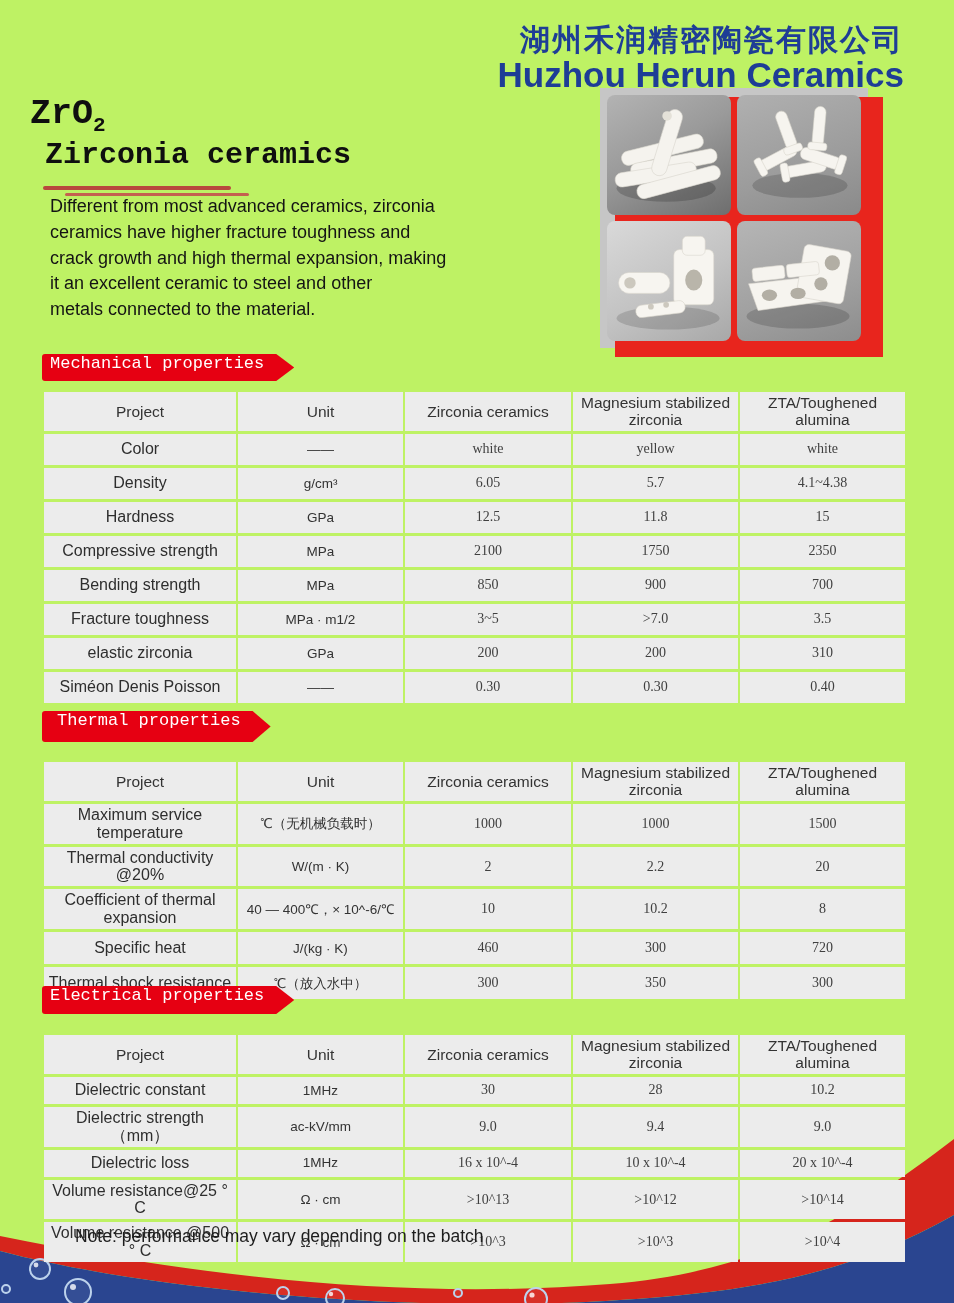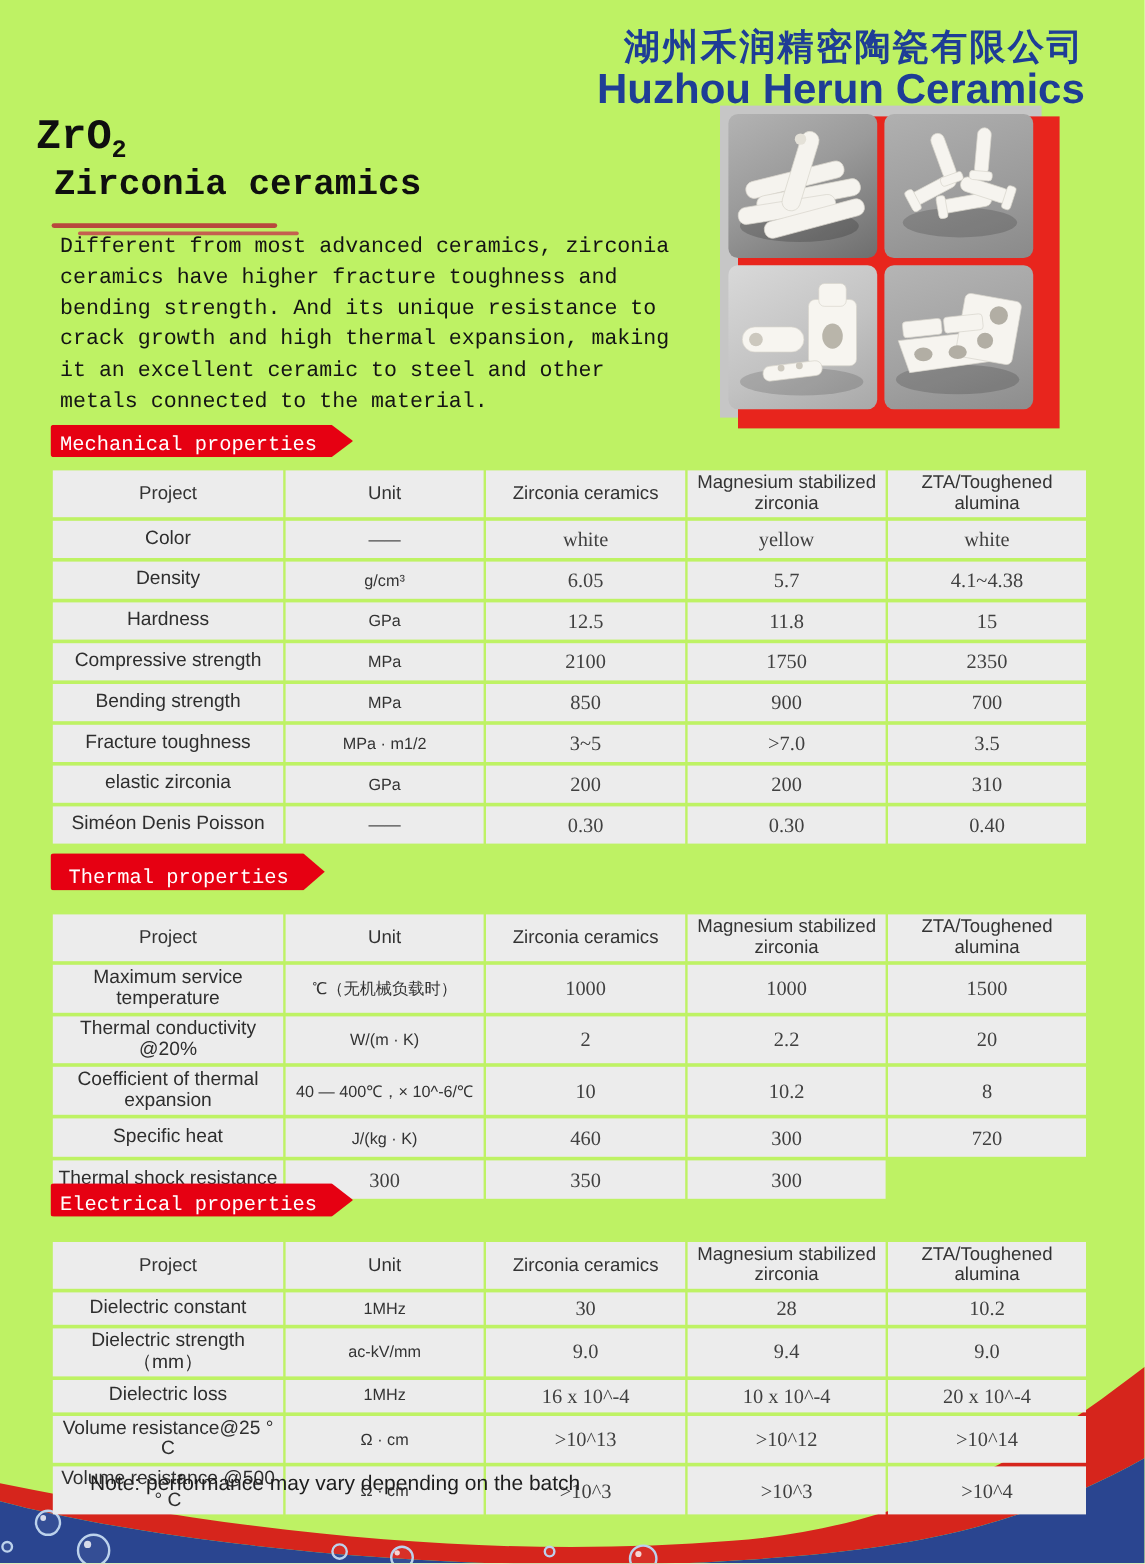--- a/index.html
+++ b/index.html
@@ -14,57 +14,57 @@
   
   .formula{position:absolute;left:30px;top:94px;font-family:"Liberation Mono","DejaVu Sans Mono",monospace;
            font-size:35px;font-weight:600;color:#0f0f0f;z-index:2;}
   .formula sub{font-size:21px;}
   .title{position:absolute;left:45px;top:138px;margin:0;font-family:"Liberation Mono","DejaVu Sans Mono",monospace;
          font-size:30px;font-weight:600;color:#0f0f0f;letter-spacing:0;z-index:2;}
   .underline-1{position:absolute;left:43px;top:186px;width:188px;height:4px;background:var(--underline-red,#b8493d);border-radius:2px;z-index:2;}
   .underline-2{position:absolute;left:65px;top:193px;width:184px;height:3px;background:#c4604f;border-radius:2px;z-index:2;}
 
   
-  .intro{position:absolute;left:50px;top:194px;font-family:Liberation Mono, monospace;
+  .intro{position:absolute;left:50px;top:194px;font-family:Liberation Sans, sans-serif;
          font-size:18px;line-height:25.8px;color:#141414;white-space:nowrap;z-index:2;}
 
   
   .photos{position:absolute;left:600px;top:88px;width:268px;height:260px;background:#c6c6c6;
           padding:7px;box-sizing:border-box;display:grid;grid-template-columns:1fr 1fr;gap:6px;z-index:2;}
   .photos::before{content:'';position:absolute;left:15px;top:9px;width:100%;height:100%;
           background:var(--photo-frame-red,#e8251d);z-index:-1;}
   .photo-cell{position:relative;border-radius:8px;overflow:hidden;}
   .photo-cell svg{display:block;width:100%;height:100%;}
   .pc1{background:linear-gradient(150deg,#b3b3b3 0%,#9a9a9a 45%,#6e6e6e 100%);}
   .pc2{background:linear-gradient(160deg,#b0b0b0 0%,#9b9b9b 60%,#8a8a8a 100%);}
   .pc3{background:linear-gradient(150deg,#d9d9d9 0%,#c2c2c2 55%,#a8a8a8 100%);}
   .pc4{background:linear-gradient(160deg,#b5b5b5 0%,#a0a0a0 60%,#8d8d8d 100%);}
 
   
-  .banner{position:absolute;left:42px;height:27px;display:inline-flex;align-items:flex-end;
+  .banner{position:absolute;left:42px;height:27px;display:inline-flex;align-items:flex-start;
           background:var(--banner-red,#e60012);color:#fff;
           font-family:"Liberation Mono","DejaVu Sans Mono",monospace;font-size:17px;font-weight:500;
           padding:0 30px 0 8px;border-radius:3px;z-index:2;
           clip-path:polygon(0 0,calc(100% - 18px) 0,100% 50%,calc(100% - 18px) 100%,0 100%);}
   .b-mech{top:354px;}
   .b-thermal{top:711px;height:31px;padding-left:15px;}
   .b-elec{top:986px;height:28px;}
 
   
   .ptable{position:absolute;left:44px;width:861px;display:grid;
           grid-template-columns:192px 165px 166px 165px 165px;gap:3px 2px;z-index:1;}
   .t-mech{top:392px;}
   .t-thermal{top:762px;}
   .t-elec{top:1035px;}
   .cell{background:var(--table-cell-gray,#ececec);display:flex;align-items:center;justify-content:center;
         text-align:center;color:#3a3a3a;padding:2px 3px;box-sizing:border-box;line-height:1.12;}
   .th{font-size:15.5px;color:#333;min-height:36px;}
   .lbl{font-size:16px;color:#2e2e2e;}
   .unit{font-size:13.5px;color:#333;}
-  .val{font-family:"Liberation Serif","DejaVu Serif",serif;font-size:17px;color:#404040;}
+  .val{font-family:"Liberation Serif","DejaVu Serif",serif;font-size:14px;color:#404040;}
   .t-mech .cell{min-height:31px;}
   .t-thermal .cell{min-height:32px;}
   .t-elec .cell{min-height:27px;}
 
   
   .note{position:absolute;left:45px;top:1226px;font-size:17.5px;color:#1d1d1d;z-index:3;padding-left:30px;}
 
   
   .deco{position:absolute;left:0;bottom:0;width:954px;height:170px;z-index:0;}
 </style>
@@ -79,21 +79,20 @@
   </div>
 
   <div class="formula"><span>ZrO</span><sub>2</sub></div>
   <h1 class="title">Zirconia ceramics</h1>
   <div class="underline-1"></div>
   <div class="underline-2"></div>
 
   <div class="intro">
     <div>Different from most advanced ceramics, zirconia</div>
     <div>ceramics have higher fracture toughness and</div>
-    <div>bending strength. And its unique resistance to</div>
     <div>crack growth and high thermal expansion, making</div>
     <div>it an excellent ceramic to steel and other</div>
     <div>metals connected to the material.</div>
   </div>
 
   <div class="photos">
     <div class="photo-cell pc1">
       <svg viewBox="0 0 130 126">
         <ellipse cx="62" cy="98" rx="52" ry="14" fill="rgba(0,0,0,0.18)"></ellipse>
         <g fill="#f5f3ee" stroke="#d9d6cd" stroke-width="0.6">
@@ -241,20 +240,21 @@
       <div class="cell unit">40 — 400℃，× 10^-6/℃</div>
       <div class="cell val">10</div>
       <div class="cell val">10.2</div>
       <div class="cell val">8</div>
       <div class="cell lbl">Specific heat</div>
       <div class="cell unit">J/(kg · K)</div>
       <div class="cell val">460</div>
       <div class="cell val">300</div>
       <div class="cell val">720</div>
       <div class="cell lbl">Thermal shock resistance</div>
+      <div class="cell unit">℃（放入水中）</div>
       <div class="cell val">300</div>
       <div class="cell val">350</div>
       <div class="cell val">300</div>
     </div>
 
   <div class="banner b-elec">
     <span>Electrical properties</span>
   </div>
   <div class="ptable t-elec">
       <div class="cell th">Project</div>

